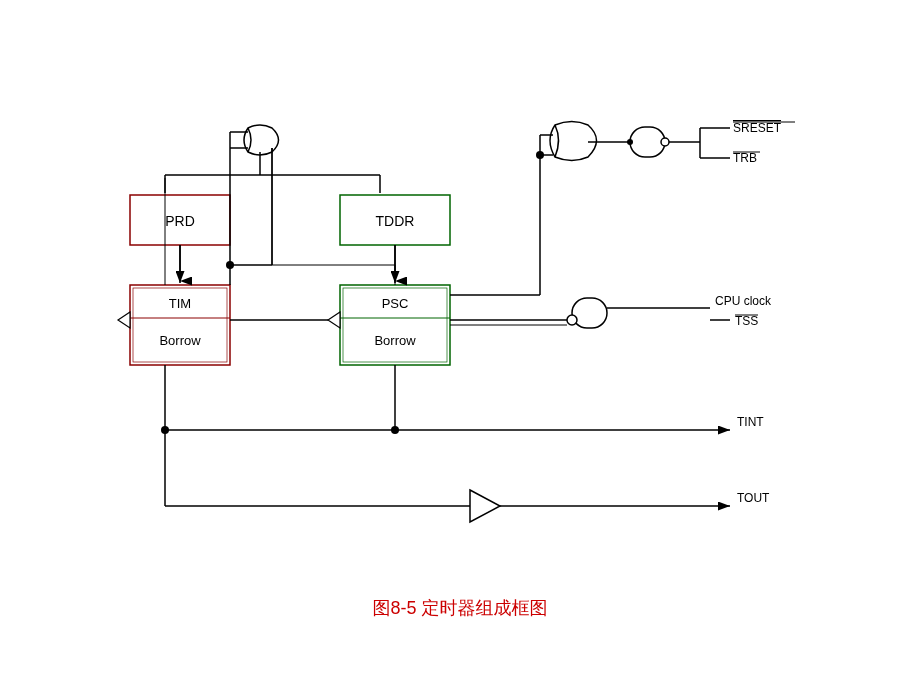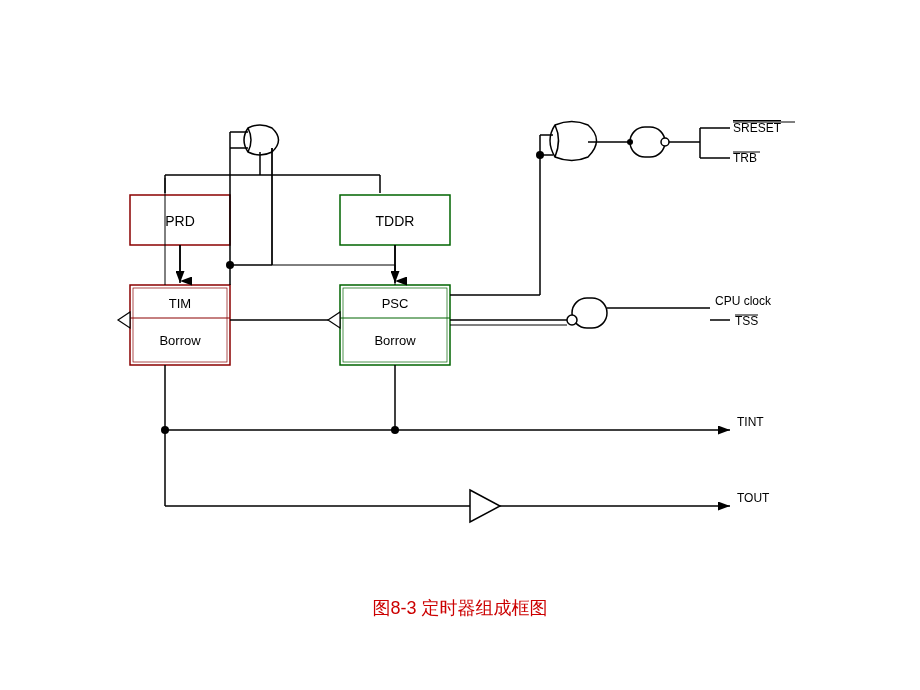--- a/index.html
+++ b/index.html
@@ -174,14 +174,14 @@
         <polygon points="0 0, 6 0, 3 8" fill="#000"></polygon>
       </marker>
     </defs>
 
     <line x1="180" y1="245" x2="180" y2="281" stroke="#000" stroke-width="1.5" marker-end="url(#arrowhead-down)"></line>
 
     <line x1="395" y1="245" x2="395" y2="281" stroke="#000" stroke-width="1.5" marker-end="url(#arrowhead-down)"></line>
 
   </svg>
 
-  <div class="caption">图8-3  定时器组成框图</div>
+  <div class="caption">图8-5  定时器组成框图</div>
 </div>
 
 </body></html>

